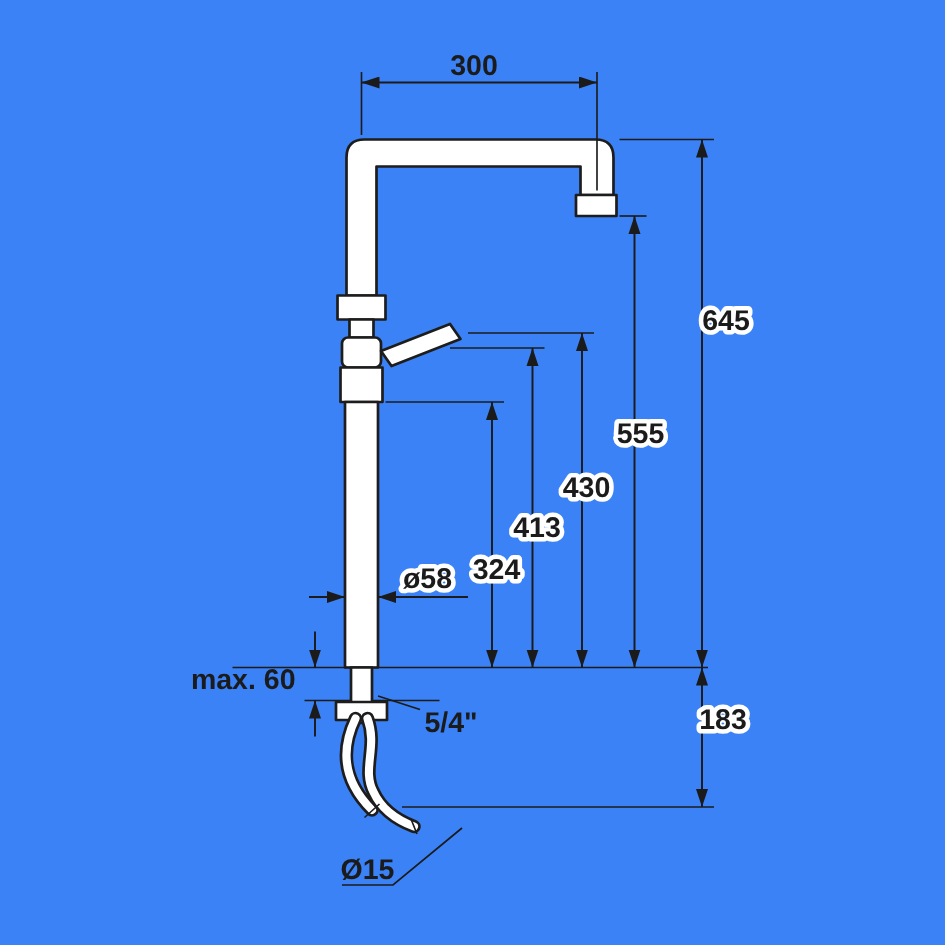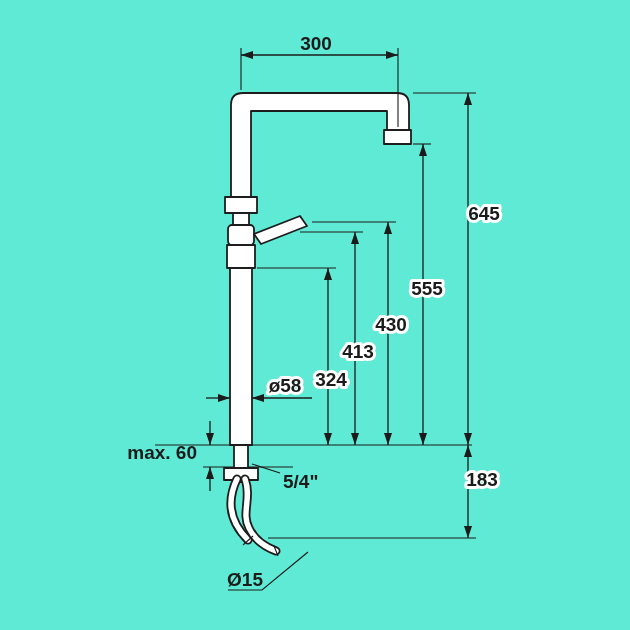--- a/index.html
+++ b/index.html
@@ -1,17 +1,17 @@
 <!DOCTYPE html>
 <html><head>
 <meta charset="utf-8">
 <style>
   html,body{margin:0;padding:0;background:#fff;}
   .stage{
-    width:630px;height:630px;background:#5eead4;position:relative;
+    width:630px;height:630px;background:#3b82f6;position:relative;
     font-family:"Liberation Sans", sans-serif;overflow:hidden;text-align:right;
   }
   svg text{
     font-family:"Liberation Sans", sans-serif;
     font-size:19px;font-weight:600;fill:#1b1b1b;
   }
   svg .halo{
     paint-order:stroke;stroke:#ffffff;stroke-width:6px;stroke-linejoin:round;
   }
   .ext{stroke:#1b1b1b;stroke-width:1.1;fill:none;}

